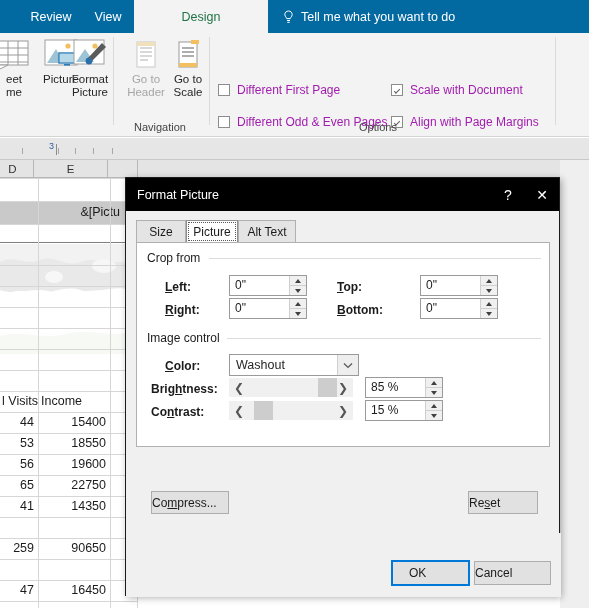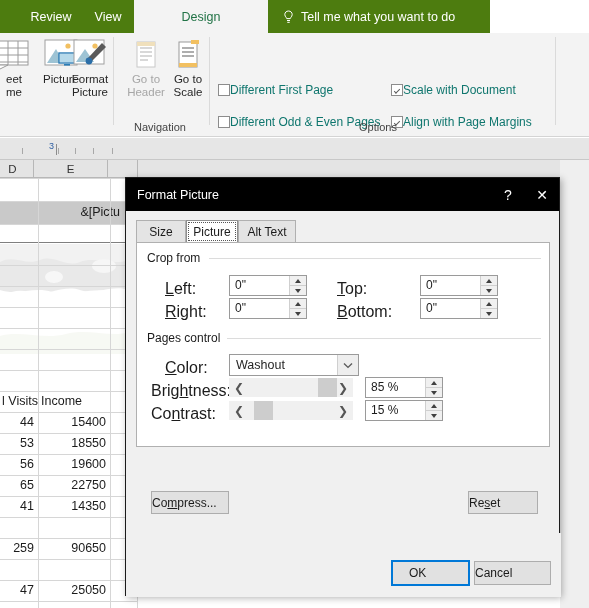--- a/index.html
+++ b/index.html
@@ -9,22 +9,22 @@
     font-family:"Liberation Sans", sans-serif;
     font-size:12px;
     color:#262626;
     background:#ffffff;
     overflow:hidden;
     position:relative;
   }
 
   
   #ribbon-tabs {
-    position:absolute; left:0; top:0; width:490px; height:33px;
-    background:#4d7c0f;
+    position:absolute; left:0; top:0; width:589px; height:33px;
+    background:#0369a1;
   }
   .rtab {
     position:absolute; top:0; height:33px;
     display:flex; align-items:center; justify-content:center;
     color:#ffffff; font-size:12.5px; padding:0 11px;
     white-space:nowrap;
   }
   .rtab.active {
     background:#f3f3f3; color:#217346;
   }
@@ -50,22 +50,22 @@
   }
 
   .bigbtn {
     position:absolute; width:56px; text-align:center;
     font-size:11.5px; line-height:13px; color:#262626;
   }
   .bigbtn .ico { height:34px; display:flex; align-items:flex-end; justify-content:center; margin-bottom:2px;}
   .bigbtn.disabled { color:#a6a6a6; }
 
   .cbrow {
-    position:absolute; display:flex; align-items:center; 
-    font-size:12px; white-space:nowrap; color:#0f766e;
+    position:absolute; display:flex; align-items:center; gap:7px;
+    font-size:12px; white-space:nowrap; color:#a21caf;
   }
   .cbx {
     width:12px; height:12px; background:#ffffff;
     border:1px solid #8c8c8c; position:relative; flex:none;
   }
   .cbx.checked::after {
     content:""; position:absolute; left:2px; top:4px;
     width:5px; height:2px; border-left:1.6px solid #5a5a5a;
     border-bottom:1.6px solid #5a5a5a;
     transform:rotate(-45deg);
@@ -152,21 +152,21 @@
 
   .fsgroup-label {
     position:absolute; font-size:12px; color:#1b1b1b; background:#ffffff;
     padding-right:6px; z-index:2;
   }
   .fsgroup-line {
     position:absolute; height:1px; background:#dcdcdc;
   }
 
   .flabel {
-    position:absolute; font-size:16px; color:#1b1b1b; white-space:nowrap;
+    position:absolute; font-size:12px; color:#1b1b1b; white-space:nowrap;font-weight:bold;
   }
   u { text-decoration:underline; }
 
   .spinwrap { position:absolute; height:21px; border:1px solid #9a9a9a; background:#ffffff; }
   .spinwrap .val {
     position:absolute; left:5px; top:0; height:19px; line-height:19px;
     font-size:12px; color:#1b1b1b;
   }
   .spinbtns {
     position:absolute; right:0; top:0; width:17px; height:19px;
@@ -417,21 +417,21 @@
   <div class="gcell right" style="left:0;top:340px;width:34px;">65</div>
   <div class="gcell right" style="left:41px;top:340px;width:65px;">22750</div>
 
   <div class="gcell right" style="left:0;top:361px;width:34px;">41</div>
   <div class="gcell right" style="left:41px;top:361px;width:65px;">14350</div>
 
   <div class="gcell right" style="left:0;top:403px;width:34px;">259</div>
   <div class="gcell right" style="left:41px;top:403px;width:65px;">90650</div>
 
   <div class="gcell right" style="left:0;top:445px;width:34px;">47</div>
-  <div class="gcell right" style="left:41px;top:445px;width:65px;">25050</div>
+  <div class="gcell right" style="left:41px;top:445px;width:65px;">16450</div>
 </div>
 
 <div id="rightpane"></div>
 
 <div id="dialog">
 
   <div id="dlg-title">
     <span id="dlg-title-text">Format Picture</span>
     <span class="titlebtn">?</span>
     <span class="titlebtn">✕</span>
@@ -511,21 +511,21 @@
         <div>
             <i class="tri-up"></i>
           </div>
         <div class="sep"></div>
         <div>
             <i class="tri-dn"></i>
           </div>
       </span>
     </div>
 
-    <div class="fsgroup-label" style="left:10px;top:88px;">Pages control</div>
+    <div class="fsgroup-label" style="left:10px;top:88px;">Image control</div>
     <div class="fsgroup-line" style="left:90px;top:95px;width:314px;"></div>
 
     <div class="flabel" style="left:28px;top:116px;">
       <u>C</u>olor:
     </div>
     <div id="combo" style="left:92px;top:111px;width:130px;">
       <span class="ctext">Washout</span>
       <span class="cbtn">
         <svg class="chev" width="10" height="7" viewBox="0 0 10 7">
             <path d="M1 1.6 L5 5.4 L9 1.6" fill="none" stroke="#5a5a5a" stroke-width="1.4"></path>

